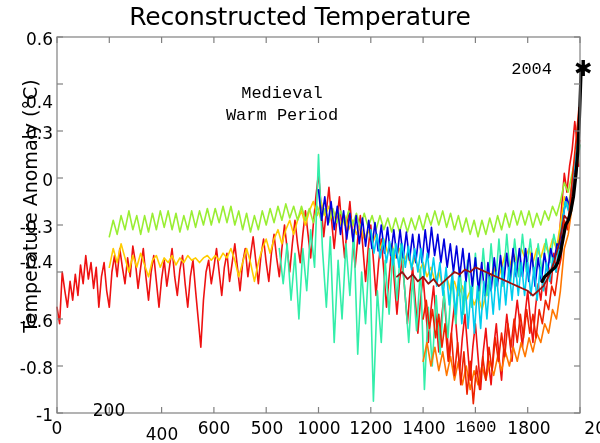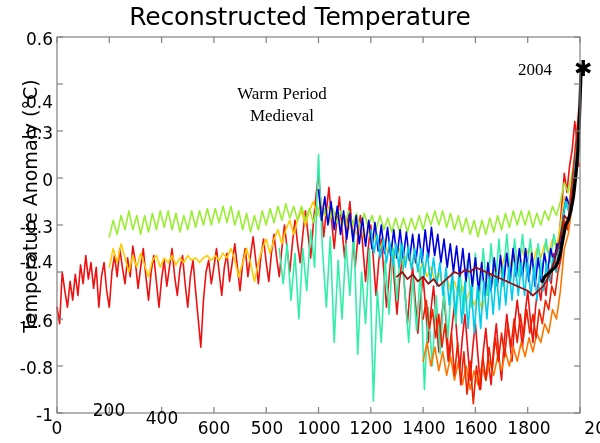--- a/index.html
+++ b/index.html
@@ -49,21 +49,21 @@
     text-align:center;
     font-size:17px;
     color:#000;
     font-family:"DejaVu Sans", sans-serif;
     transform:translateX(-50%);
   }
   .annot{
     position:absolute;
     font-size:17px;
     color:#000;
-    font-family:Liberation Serif, serif;
+    font-family:Liberation Mono, monospace;
     white-space:nowrap;
   }
   #mwp{ left:282px; top:83px; text-align:center; transform:translateX(-50%); line-height:22px;}
   #lia{ left:490px; top:382px; text-align:center; transform:translateX(-50%);}
   #year-label{ left:552px; top:60px; text-align:right; transform:translateX(-100%);}
   #star-marker{
     position:absolute;left:574px;top:58px;
     font-size:22px;line-height:22px;color:#000;
     font-family:"DejaVu Sans", sans-serif;
   }
@@ -86,27 +86,27 @@
     <div class="ytick-label" style="top:217px;">-0.3</div>
     <div class="ytick-label" style="top:252px;">-0.4</div>
     <div class="ytick-label" style="top:311px;">-0.6</div>
     <div class="ytick-label" style="top:358px;">-0.8</div>
     <div class="ytick-label" style="top:405px;">-1</div>
   </div>
 
   <div>
     <div class="xtick-label" style="left:57px;top:418px;">0</div>
     <div class="xtick-label" style="left:109px;top:400px;">200</div>
-    <div class="xtick-label" style="left:162px;top:408px;text-align:right;">400</div>
+    <div class="xtick-label" style="left:162px;top:424px;text-align:right;">400</div>
     <div class="xtick-label" style="left:214px;top:418px;">600</div>
     <div class="xtick-label" style="left:267px;top:418px;">500</div>
     <div class="xtick-label" style="left:319px;top:418px;">1000</div>
     <div class="xtick-label" style="left:371px;top:418px;">1200</div>
     <div class="xtick-label" style="left:424px;top:418px;">1400</div>
-    <div class="xtick-label" style="left:476px;top:418px;">1600</div>
+    <div class="xtick-label" style="left:476px;top:418px;font-family:Liberation Mono, monospace;">1600</div>
     <div class="xtick-label" style="left:529px;top:418px;">1800</div>
     <div class="xtick-label" style="left:578px;top:418px;margin-left:28px;">2000</div>
   </div>
 
   <svg id="plot-svg" width="600" height="443">
     <g id="series-layer">
         <path d="M57.00,307.25 L59.62,323.70 L62.23,272.00 L64.84,290.80 L67.46,307.25 L70.08,281.40 L72.69,300.20 L75.31,274.35 L77.92,295.50 L80.53,264.95 L83.15,283.75 L85.77,255.55 L88.38,279.05 L91.00,262.60 L93.61,288.45 L96.22,267.30 L98.84,307.25 L101.46,276.70 L104.07,262.60 L106.69,290.80 L109.30,307.25 L111.91,272.00 L114.53,255.55 L117.15,276.70 L119.76,248.50 L122.38,267.30 L124.99,283.75 L127.61,257.90 L130.22,276.70 L132.83,246.15 L135.45,262.60 L138.06,288.45 L140.68,267.30 L143.30,248.50 L145.91,276.70 L148.52,300.20 L151.14,272.00 L153.75,255.55 L156.37,281.40 L158.99,307.25 L161.60,279.05 L164.21,260.25 L166.83,286.10 L169.44,267.30 L172.06,248.50 L174.68,276.70 L177.29,295.50 L179.90,269.65 L182.52,255.55 L185.13,283.75 L187.75,307.25 L190.37,276.70 L192.98,260.25 L195.59,290.80 L198.21,319.00 L200.83,347.20 L203.44,300.20 L206.05,272.00 L208.67,260.25 L211.28,283.75 L213.90,267.30 L216.51,248.50 L219.13,272.00 L221.75,295.50 L224.36,267.30 L226.97,253.20 L229.59,281.40 L232.21,262.60 L234.82,243.80 L237.43,267.30 L240.05,290.80 L242.66,262.60 L245.28,248.50 L247.89,276.70 L250.51,255.55 L253.13,236.75 L255.74,260.25 L258.36,283.75 L260.97,255.55 L263.59,239.10 L266.20,262.60 L268.82,281.40 L271.43,253.20 L274.04,234.40 L276.66,257.90 L279.27,276.70 L281.89,248.50 L284.50,225.00 L287.12,248.50 L289.74,272.00 L292.35,243.80 L294.97,220.30 L297.58,243.80 L300.20,262.60 L302.81,234.40 L305.42,210.90 L308.04,234.40 L310.65,257.90 L313.27,225.00 L315.88,196.80 L318.50,173.30 L321.12,206.20 L323.73,236.75 L326.35,210.90 L328.96,187.40 L331.57,220.30 L334.19,248.50 L336.81,220.30 L339.42,196.80 L342.04,229.70 L344.65,257.90 L347.27,225.00 L349.88,201.50 L352.49,234.40 L355.11,267.30 L357.72,239.10 L360.34,215.60 L362.95,248.50 L365.57,281.40 L368.19,248.50 L370.80,225.00 L373.41,260.25 L376.03,295.50 L378.64,262.60 L381.26,239.10 L383.88,272.00 L386.49,307.25 L389.11,276.70 L391.72,248.50 L394.34,281.40 L396.95,314.30 L399.56,281.40 L402.18,257.90 L404.80,290.80 L407.41,323.70 L410.03,290.80 L412.64,267.30 L415.26,300.20 L417.87,333.10 L420.48,300.20 L423.10,276.70 L425.71,309.60 L428.33,342.50 L430.94,309.60 L433.56,286.10 L436.18,319.00 L438.79,351.90 L441.40,319.00 L444.02,295.50 L446.63,328.40 L449.25,361.30 L451.87,328.40 L454.48,304.90 L457.10,337.80 L459.71,370.70 L462.32,337.80 L464.94,314.30 L467.56,347.20 L470.17,380.10 L472.79,347.20 L475.40,323.70 L478.02,356.60 L480.63,389.50 L483.24,351.90 L485.86,328.40 L488.47,361.30 L491.09,384.80 L493.70,347.20 L496.32,323.70 L498.94,356.60 L501.55,380.10 L504.16,342.50 L506.78,314.30 L509.39,337.80 L512.01,361.30 L514.63,323.70 L517.24,300.20 L519.86,323.70 L522.47,347.20 L525.09,314.30 L527.70,290.80 L530.32,319.00 L532.93,342.50 L535.55,307.25 L538.16,283.75 L540.78,300.20 L543.39,276.70 L546.01,295.50 L548.62,267.30 L551.23,283.75 L553.85,253.20 L556.46,272.00 L559.08,239.10 L561.69,206.20 L564.31,173.30 L566.92,192.10 L569.54,166.25 L572.15,149.80 L574.77,121.60 L577.38,145.10 L578.69,166.25" fill="none" stroke="#EE1111" stroke-width="1.6" stroke-linejoin="round" stroke-linecap="round"></path>
         <path d="M109.30,267.30 L113.22,248.50 L117.15,262.60 L121.07,243.80 L124.99,257.90 L128.91,272.00 L132.83,255.55 L136.76,267.30 L140.68,253.20 L144.60,264.95 L148.52,276.70 L152.45,260.25 L156.37,255.55 L160.29,267.30 L164.21,257.90 L168.14,262.60 L172.06,255.55 L175.98,264.95 L179.90,257.90 L183.83,262.60 L187.75,255.55 L191.67,260.25 L195.59,257.90 L199.52,262.60 L203.44,257.90 L207.36,255.55 L211.28,260.25 L215.21,255.55 L219.13,260.25 L223.05,253.20 L226.97,257.90 L230.90,248.50 L234.82,260.25 L238.74,276.70 L242.66,262.60 L246.59,248.50 L250.51,262.60 L254.43,281.40 L258.36,262.60 L262.28,248.50 L266.20,239.10 L270.12,253.20 L274.04,239.10 L277.97,229.70 L281.89,243.80 L285.81,229.70 L289.74,220.30 L293.66,234.40 L297.58,220.30 L301.50,210.90 L305.42,225.00 L309.35,210.90 L313.27,201.50 L317.19,215.60 L321.12,201.50 L325.04,215.60 L328.96,206.20 L332.88,220.30 L336.81,210.90 L340.73,225.00 L344.65,215.60 L348.57,229.70 L352.49,220.30 L356.42,234.40 L360.34,225.00 L364.26,239.10 L368.19,229.70 L372.11,243.80 L376.03,234.40 L379.95,248.50 L383.88,239.10 L387.80,253.20 L391.72,243.80 L395.64,257.90 L399.56,248.50 L403.49,262.60 L407.41,253.20 L411.33,267.30 L415.26,257.90 L419.18,272.00 L423.10,262.60 L427.02,276.70 L430.94,267.30 L434.87,281.40 L438.79,272.00 L442.71,286.10 L446.63,276.70 L450.56,290.80 L454.48,281.40 L458.40,295.50 L462.32,286.10 L466.25,300.20 L470.17,290.80 L474.09,304.90 L478.02,295.50 L481.94,309.60 L485.86,295.50 L489.78,281.40 L493.70,267.30 L497.63,281.40 L501.55,267.30 L505.47,253.20 L509.39,267.30 L513.32,253.20 L517.24,262.60 L521.16,248.50 L525.09,257.90 L529.01,248.50 L532.93,262.60 L536.85,248.50 L540.78,257.90 L544.70,243.80 L548.62,253.20 L552.54,239.10 L556.46,248.50 L560.39,225.00 L564.31,196.80 L568.23,206.20 L572.15,182.70 L574.77,159.20" fill="none" stroke="#FFCC00" stroke-width="1.6" stroke-linejoin="round" stroke-linecap="round"></path>
         <path d="M109.30,236.75 L113.22,220.30 L117.15,234.40 L121.07,215.60 L124.99,229.70 L128.91,210.90 L132.83,229.70 L136.76,215.60 L140.68,234.40 L144.60,215.60 L148.52,232.05 L152.45,213.25 L156.37,229.70 L160.29,210.90 L164.21,227.35 L168.14,210.90 L172.06,229.70 L175.98,213.25 L179.90,232.05 L183.83,215.60 L187.75,229.70 L191.67,210.90 L195.59,227.35 L199.52,210.90 L203.44,225.00 L207.36,208.55 L211.28,225.00 L215.21,208.55 L219.13,222.65 L223.05,206.20 L226.97,222.65 L230.90,206.20 L234.82,225.00 L238.74,210.90 L242.66,229.70 L246.59,213.25 L250.51,232.05 L254.43,215.60 L258.36,229.70 L262.28,210.90 L266.20,225.00 L270.12,208.55 L274.04,222.65 L277.97,206.20 L281.89,220.30 L285.81,203.85 L289.74,217.95 L293.66,206.20 L297.58,220.30 L301.50,206.20 L305.42,220.30 L309.35,208.55 L313.27,222.65 L317.19,206.20 L321.12,220.30 L325.04,208.55 L328.96,222.65 L332.88,208.55 L336.81,222.65 L340.73,210.90 L344.65,225.00 L348.57,210.90 L352.49,225.00 L356.42,213.25 L360.34,227.35 L364.26,213.25 L368.19,227.35 L372.11,215.60 L376.03,229.70 L379.95,215.60 L383.88,229.70 L387.80,217.95 L391.72,232.05 L395.64,217.95 L399.56,232.05 L403.49,217.95 L407.41,232.05 L411.33,217.95 L415.26,229.70 L419.18,215.60 L423.10,229.70 L427.02,213.25 L430.94,225.00 L434.87,210.90 L438.79,225.00 L442.71,210.90 L446.63,227.35 L450.56,213.25 L454.48,229.70 L458.40,215.60 L462.32,232.05 L466.25,217.95 L470.17,234.40 L474.09,220.30 L478.02,236.75 L481.94,220.30 L485.86,234.40 L489.78,217.95 L493.70,232.05 L497.63,215.60 L501.55,229.70 L505.47,213.25 L509.39,227.35 L513.32,210.90 L517.24,225.00 L521.16,210.90 L525.09,225.00 L529.01,210.90 L532.93,227.35 L536.85,213.25 L540.78,225.00 L544.70,210.90 L548.62,220.30 L552.54,206.20 L556.46,215.60 L560.39,201.50 L564.31,182.70 L568.23,192.10 L572.15,173.30 L576.08,154.50 L578.69,135.70" fill="none" stroke="#99EE33" stroke-width="1.6" stroke-linejoin="round" stroke-linecap="round"></path>
         <path d="M279.27,248.50 L283.20,283.75 L287.12,243.80 L291.04,300.20 L294.97,253.20 L298.89,319.00 L302.81,248.50 L306.73,290.80 L310.65,229.70 L314.58,267.30 L318.50,154.50 L322.42,248.50 L326.35,307.25 L330.27,236.75 L334.19,342.50 L338.11,260.25 L342.04,319.00 L345.96,243.80 L349.88,295.50 L353.80,229.70 L357.72,354.25 L361.65,272.00 L365.57,323.70 L369.49,248.50 L373.41,401.25 L377.34,290.80 L381.26,342.50 L385.18,260.25 L389.11,314.30 L393.03,248.50 L396.95,300.20 L400.87,243.80 L404.80,290.80 L408.72,342.50 L412.64,276.70 L416.56,330.75 L420.48,267.30 L424.41,389.50 L428.33,307.25 L432.25,366.00 L436.18,295.50 L440.10,354.25 L444.02,290.80 L447.94,337.80 L451.87,276.70 L455.79,323.70 L459.71,267.30 L463.63,314.30 L467.56,260.25 L471.48,307.25 L475.40,253.20 L479.32,300.20 L483.24,248.50 L487.17,295.50 L491.09,243.80 L495.01,290.80 L498.94,239.10 L502.86,286.10 L506.78,234.40 L510.70,281.40 L514.63,239.10 L518.55,276.70 L522.47,234.40 L526.39,272.00 L530.32,239.10 L534.24,276.70 L538.16,243.80 L542.08,272.00 L546.01,239.10 L549.93,262.60 L553.85,234.40 L557.77,253.20 L561.69,225.00 L565.62,201.50 L569.54,210.90 L573.46,187.40 L577.38,163.90 L580.00,145.10" fill="none" stroke="#33EEAA" stroke-width="1.6" stroke-linejoin="round" stroke-linecap="round"></path>
@@ -156,21 +156,21 @@
         <line x1="57" y1="131.00000000000006" x2="63" y2="131.00000000000006" stroke="#808080" stroke-width="1.2"></line>
         <line x1="580" y1="131.00000000000006" x2="574" y2="131.00000000000006" stroke="#808080" stroke-width="1.2"></line>
         <line x1="57" y1="84.00000000000006" x2="63" y2="84.00000000000006" stroke="#808080" stroke-width="1.2"></line>
         <line x1="580" y1="84.00000000000006" x2="574" y2="84.00000000000006" stroke="#808080" stroke-width="1.2"></line>
         <line x1="57" y1="37" x2="63" y2="37" stroke="#808080" stroke-width="1.2"></line>
         <line x1="580" y1="37" x2="574" y2="37" stroke="#808080" stroke-width="1.2"></line>
       </g>
   </svg>
 
   <div id="mwp" class="annot">
+    <div>Medieval</div>
     <div>Warm Period</div>
-    <div>Medieval</div>
   </div>
 
 
   <div id="year-label" class="annot">2004</div>
   <div id="star-marker">✱</div>
 
 </div>
 
 </body></html>

